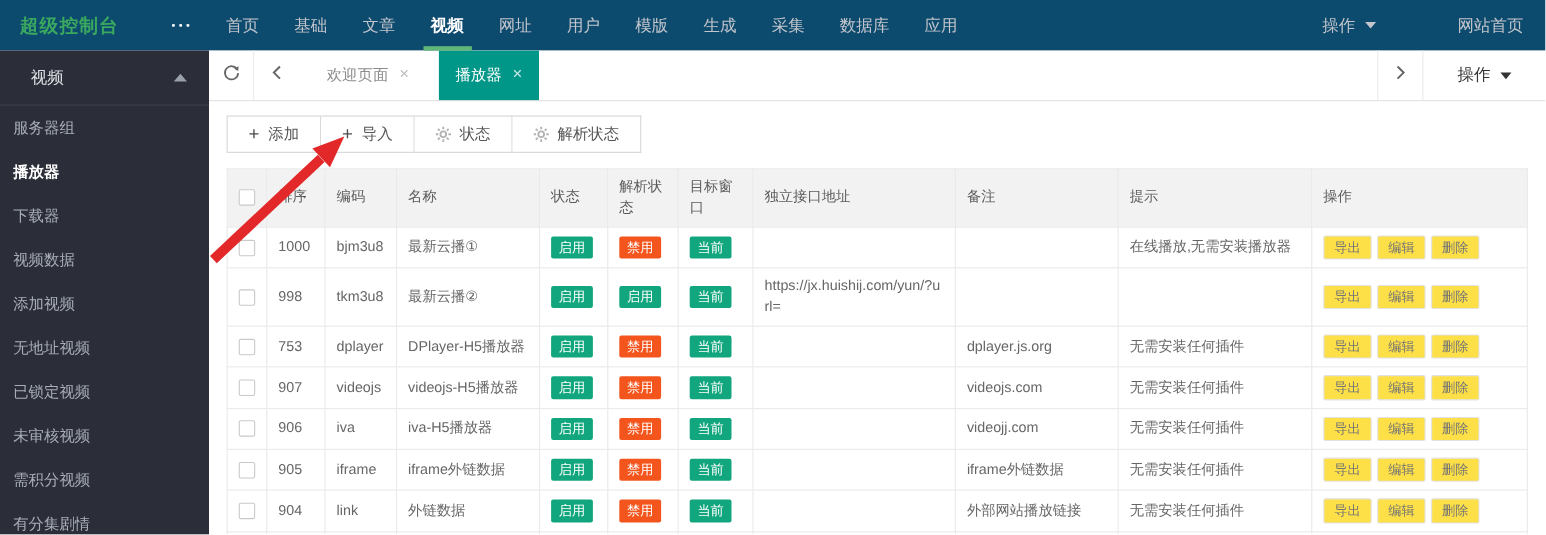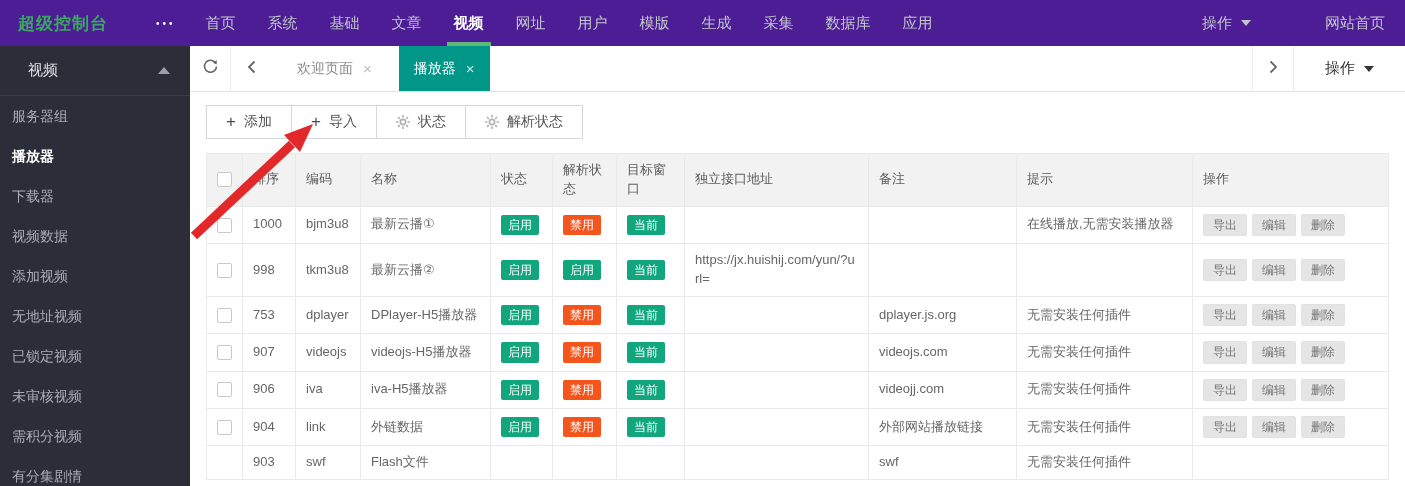--- a/index.html
+++ b/index.html
@@ -3,21 +3,21 @@
 <meta charset="utf-8">
 <style>
   * { box-sizing: border-box; }
   html,body { margin:0; padding:0; }
   body {
     width:1405px; height:486px; overflow:hidden; position:relative;
     font-family:"Liberation Sans","DejaVu Sans",sans-serif;
     background:#fff; color:#666;
   }
   
-  .navbar { height:46px; background:#4c1d95; display:flex; align-items:stretch; color:#c2c5cb; }
+  .navbar { height:46px; background:#0c4a6e; display:flex; align-items:stretch; color:#c2c5cb; }
   .logo { display:flex; align-items:center; padding-left:18px; font-size:17px; font-weight:bold;
           letter-spacing:1px; color:var(--logo-green); }
   .nav-dots { display:flex; align-items:center; margin-left:48px; color:#fff; font-size:10px; letter-spacing:3px; }
   .nav-menu { display:flex; list-style:none; margin:0 0 0 14px; padding:0; }
   .nav-item { padding:0 16px; display:flex; align-items:center; font-size:15px; cursor:pointer; position:relative; }
   .nav-item.active { color:#fff; font-weight:bold; }
   .nav-item.active::after { content:""; position:absolute; left:9px; right:9px; bottom:0; height:4px;
                             background:var(--nav-green); }
   .nav-right { margin-left:auto; display:flex; align-items:center; padding-right:20px; font-size:15px; }
   .nav-action { display:flex; align-items:center; gap:9px; cursor:pointer; margin-right:30px; }
@@ -29,21 +29,21 @@
   .sidebar { width:190px; background:#2b2e38; color:#a8adb6; flex:0 0 190px; }
   .side-header { height:50px; display:flex; align-items:center; justify-content:space-between;
                  padding:0 20px 0 28px; color:#dfe1e6; font-size:15px;
                  border-bottom:1px solid #3a3e4a; cursor:pointer; }
   .caret-up { width:0; height:0; border-left:6px solid transparent; border-right:6px solid transparent;
               border-bottom:7px solid #9aa0aa; }
   .side-item { height:40px; line-height:40px; padding-left:12px; font-size:14px; cursor:pointer; }
   .side-item.active { color:#fff; font-weight:bold; }
   
   .main { flex:1; display:flex; flex-direction:column; min-width:0; background:#fff; }
-  .tabbar { height:46px; display:flex; align-items:stretch; border-bottom:1px solid #e2e2e2; }
+  .tabbar { height:46px; display:flex; align-items:stretch; border-bottom:1px solid #e2e2e2;font-family:Liberation Mono, monospace; }
   .tab-btn { width:41px; display:flex; align-items:center; justify-content:center; color:#666; cursor:pointer; }
   .tab-btn.b-right { border-right:1px solid #ececec; }
   .tab-btn.b-left  { border-left:1px solid #ececec; }
   .tab { display:flex; align-items:center; padding:0 15px; margin-left:10px; font-size:14px;
          color:#8c8c8c; cursor:pointer; gap:10px; }
   .tab .close { color:#bdbdbd; font-size:15px; line-height:1; }
   .tab.active { background:var(--accent-teal); color:#fff; margin-left:12px; }
   .tab.active .close { color:#cdeae6; }
   .tab-spacer { flex:1; }
   .tab-action { width:112px; border-left:1px solid #ececec; display:flex; align-items:center;
@@ -62,35 +62,34 @@
   table { border-collapse:collapse; width:100%; margin-top:14px; table-layout:fixed; }
   th, td { border:1px solid #e9e9e9; text-align:left; padding:7px 10px; font-size:13px;
            color:#666; font-weight:normal; line-height:1.45; vertical-align:middle; }
   th { background:#f2f2f2; color:#5c5c5c; }
   td.api-cell { word-break:break-all; }
   .checkbox { display:inline-block; width:15px; height:15px; background:#fff;
               border:1px solid #c9c9c9; border-radius:2px; vertical-align:middle; cursor:pointer; }
   .badge { display:inline-block; padding:3px 7px; border-radius:2px; color:#fff; font-size:12px; line-height:1.2; }
   .badge.success { background:var(--badge-success); }
   .badge.danger  { background:var(--badge-danger); }
-  .row-btn { display:inline-block; background:#e5e5e5; border:1px solid #e2e2e2; border-radius:2px;
+  .row-btn { display:inline-block; background:#fde047; border:1px solid #e2e2e2; border-radius:2px;
              color:#757575; font-size:12px; padding:3px 9px; margin-right:5px; cursor:pointer; line-height:1.2; }
   
   .arrow-overlay { position:absolute; left:0; top:0; width:1405px; height:486px;
                    pointer-events:none; z-index:40; }
 </style>
 </head>
 <body>
 
 <div class="navbar">
   <div class="logo">超级控制台</div>
   <div class="nav-dots">•••</div>
   <ul class="nav-menu">
     <li class="nav-item">首页</li>
-    <li class="nav-item">系统</li>
     <li class="nav-item">基础</li>
     <li class="nav-item">文章</li>
     <li class="nav-item active">视频</li>
     <li class="nav-item">网址</li>
     <li class="nav-item">用户</li>
     <li class="nav-item">模版</li>
     <li class="nav-item">生成</li>
     <li class="nav-item">采集</li>
     <li class="nav-item">数据库</li>
     <li class="nav-item">应用</li>
@@ -286,20 +285,33 @@
               <td><span class="badge success">启用</span></td>
               <td><span class="badge danger">禁用</span></td>
               <td><span class="badge success">当前</span></td>
               <td class="api-cell"></td>
               <td>videojj.com</td>
               <td>无需安装任何插件</td>
               <td><span class="row-btn">导出</span><span class="row-btn">编辑</span><span class="row-btn">删除</span></td>
             </tr>
             <tr>
               <td><span class="checkbox"></span></td>
+              <td>905</td>
+              <td>iframe</td>
+              <td>iframe外链数据</td>
+              <td><span class="badge success">启用</span></td>
+              <td><span class="badge danger">禁用</span></td>
+              <td><span class="badge success">当前</span></td>
+              <td class="api-cell"></td>
+              <td>iframe外链数据</td>
+              <td>无需安装任何插件</td>
+              <td><span class="row-btn">导出</span><span class="row-btn">编辑</span><span class="row-btn">删除</span></td>
+            </tr>
+            <tr>
+              <td><span class="checkbox"></span></td>
               <td>904</td>
               <td>link</td>
               <td>外链数据</td>
               <td><span class="badge success">启用</span></td>
               <td><span class="badge danger">禁用</span></td>
               <td><span class="badge success">当前</span></td>
               <td class="api-cell"></td>
               <td>外部网站播放链接</td>
               <td>无需安装任何插件</td>
               <td><span class="row-btn">导出</span><span class="row-btn">编辑</span><span class="row-btn">删除</span></td>

